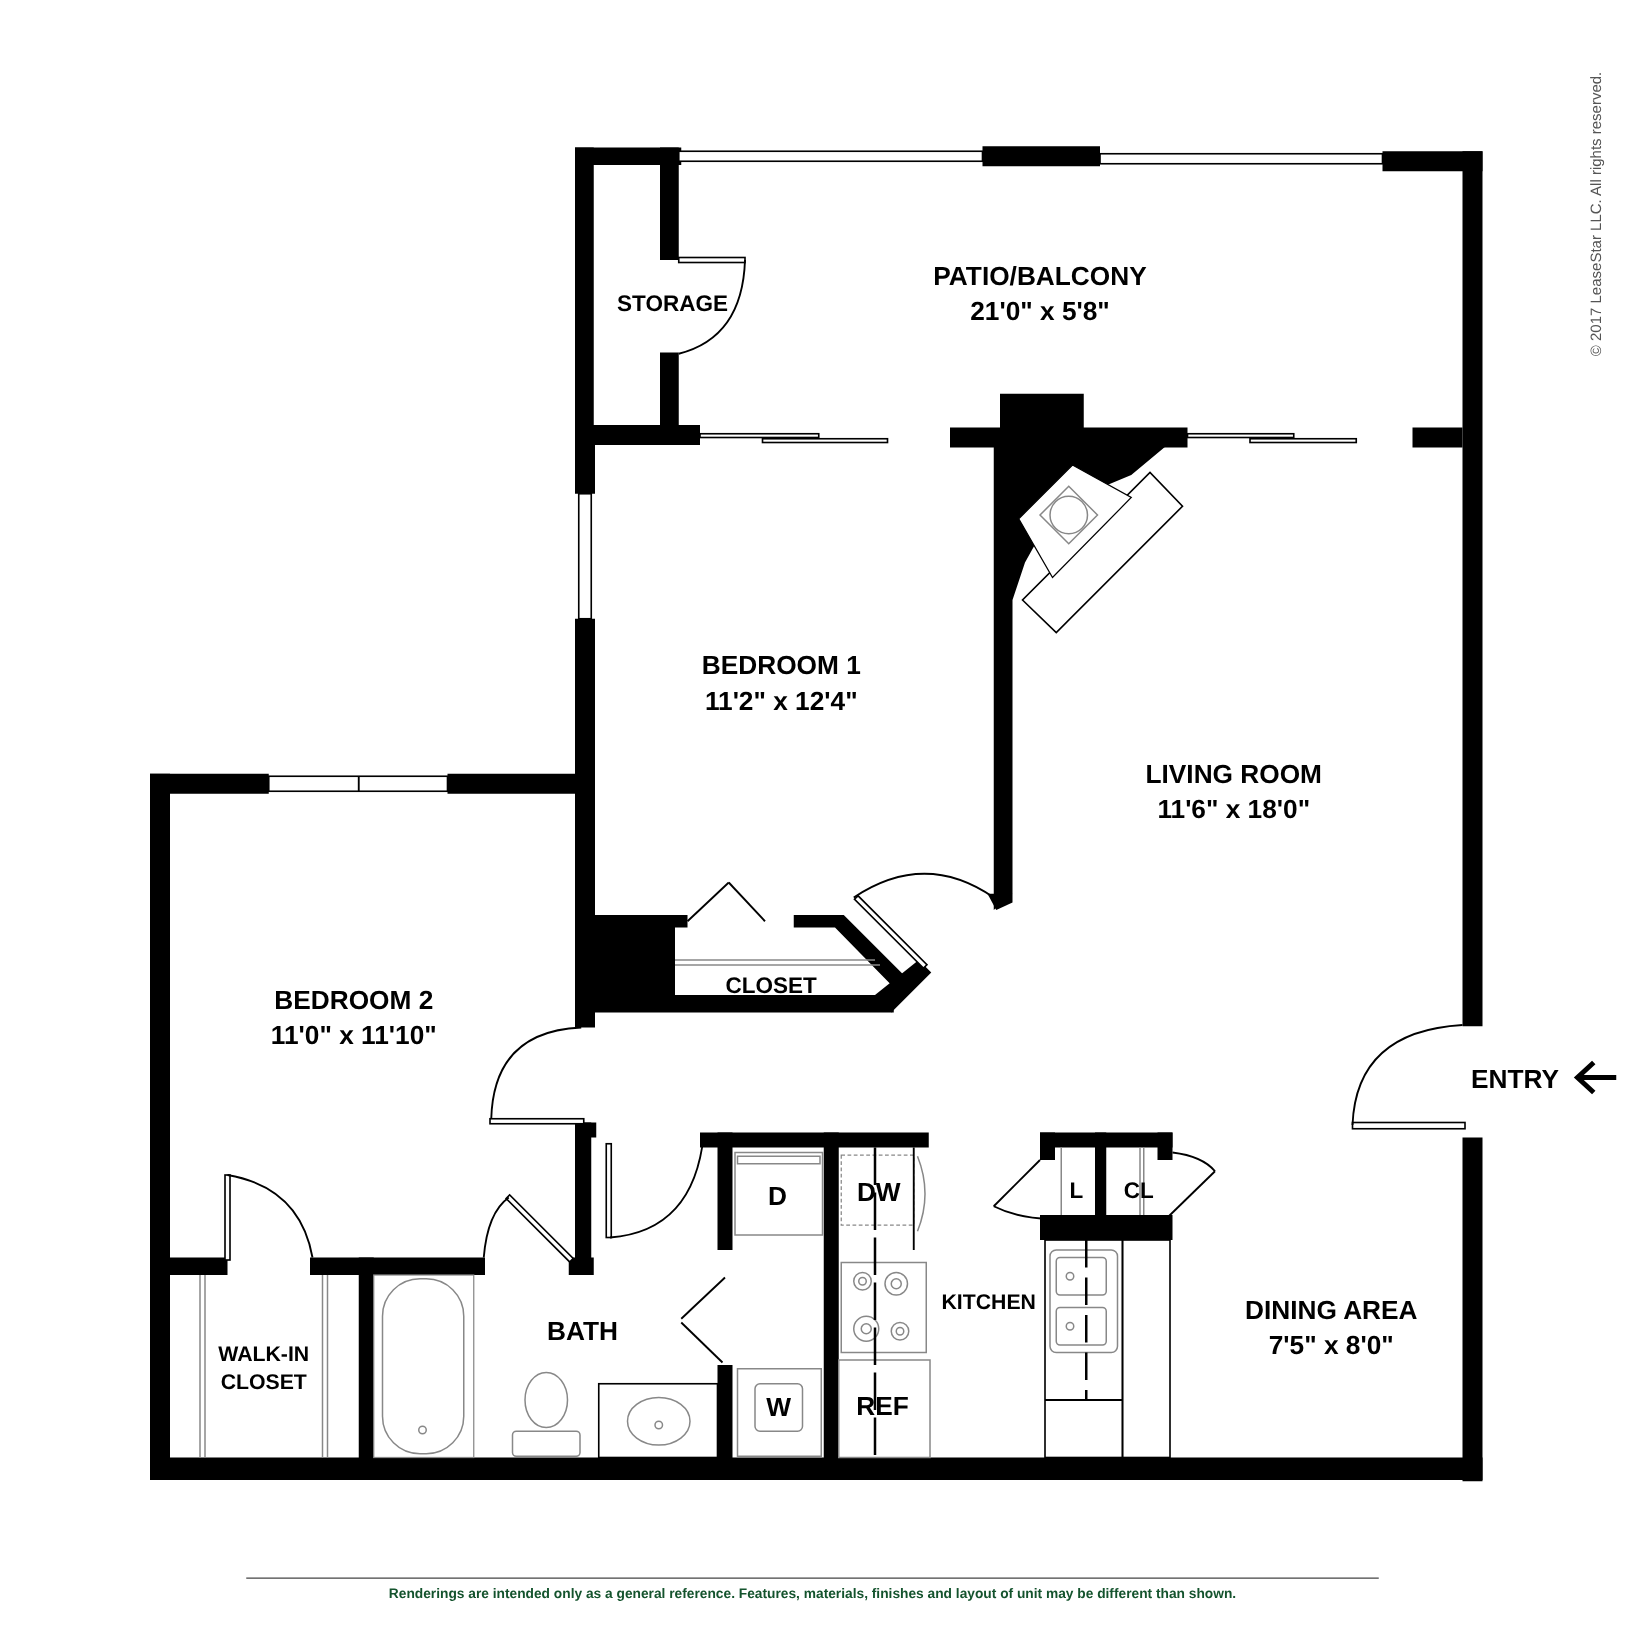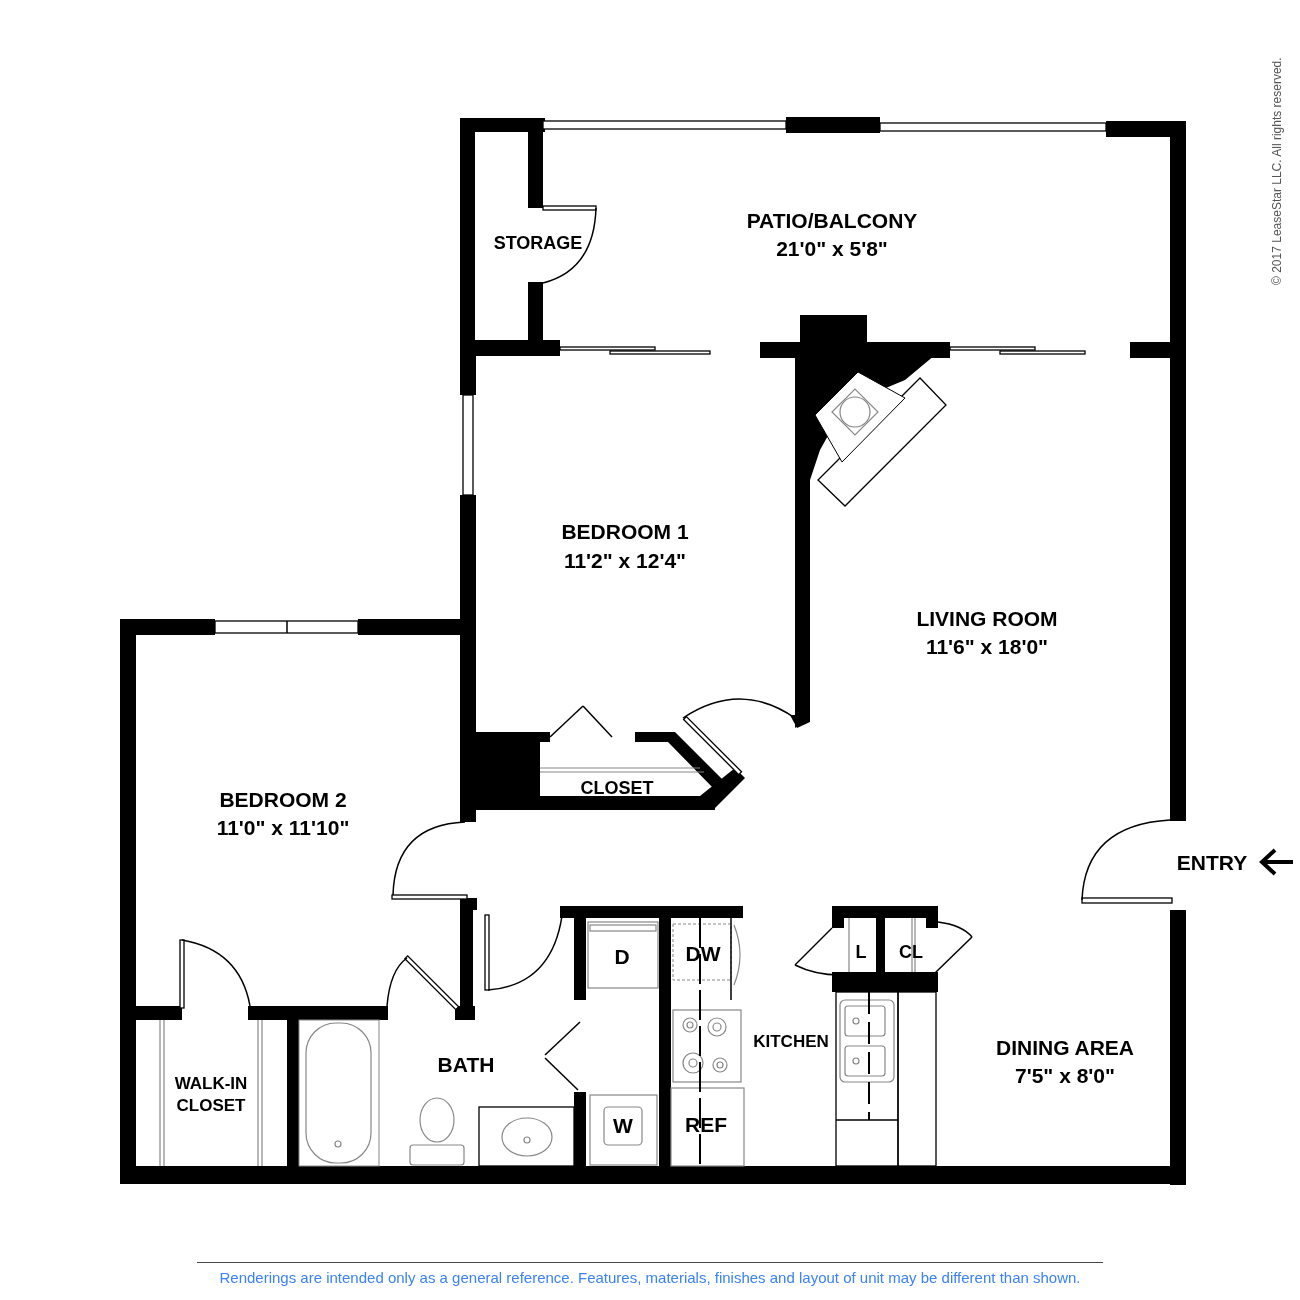--- a/index.html
+++ b/index.html
@@ -16,21 +16,21 @@
   .lbl-md { font-size:18px; }
   .lbl-sm { font-size:17px; }
   .copyright {
     position:absolute; left:1270px; top:285px; width:300px; height:16px;
     transform-origin:0 0; transform:rotate(-90deg);
     font-size:12px; color:#555; font-family:"Liberation Sans", sans-serif; white-space:nowrap;
   }
   .disclaimer-rule { position:absolute; left:197px; top:1262px; width:906px; height:1px; background:#444; }
   .disclaimer {
     position:absolute; left:150px; width:1000px; top:1269px; text-align:center;
-    font-size:15px; color:#3b82f6; font-weight:normal; font-family:"Liberation Sans", sans-serif;
+    font-size:11px; color:#14532d; font-weight:bold; font-family:"Liberation Sans", sans-serif;
   }
 </style>
 </head>
 <body>
 
 <svg id="plan" viewBox="0 0 1300 1300" xmlns="http://www.w3.org/2000/svg">
 
   <g>
 
     <rect class="wall" x="460" y="118" width="15" height="240"></rect>

